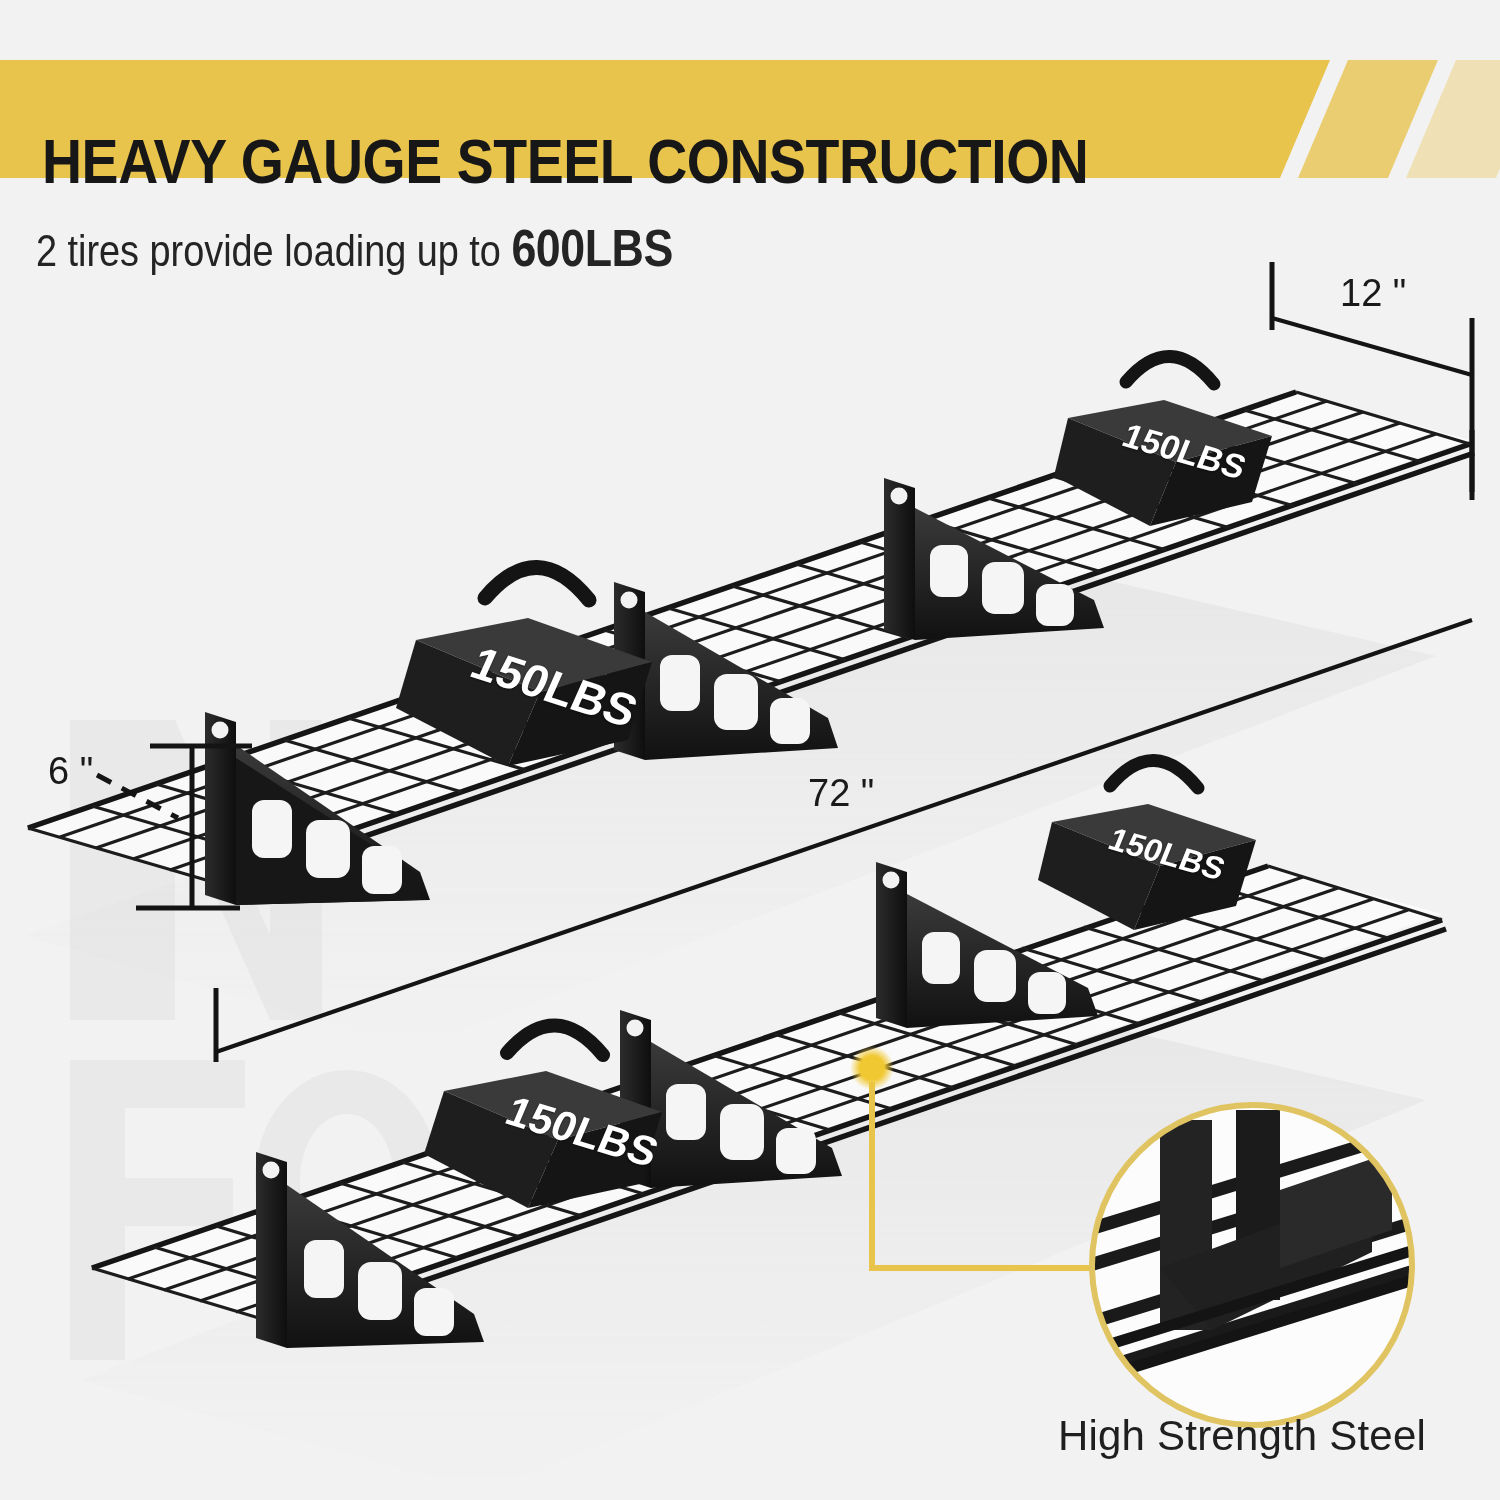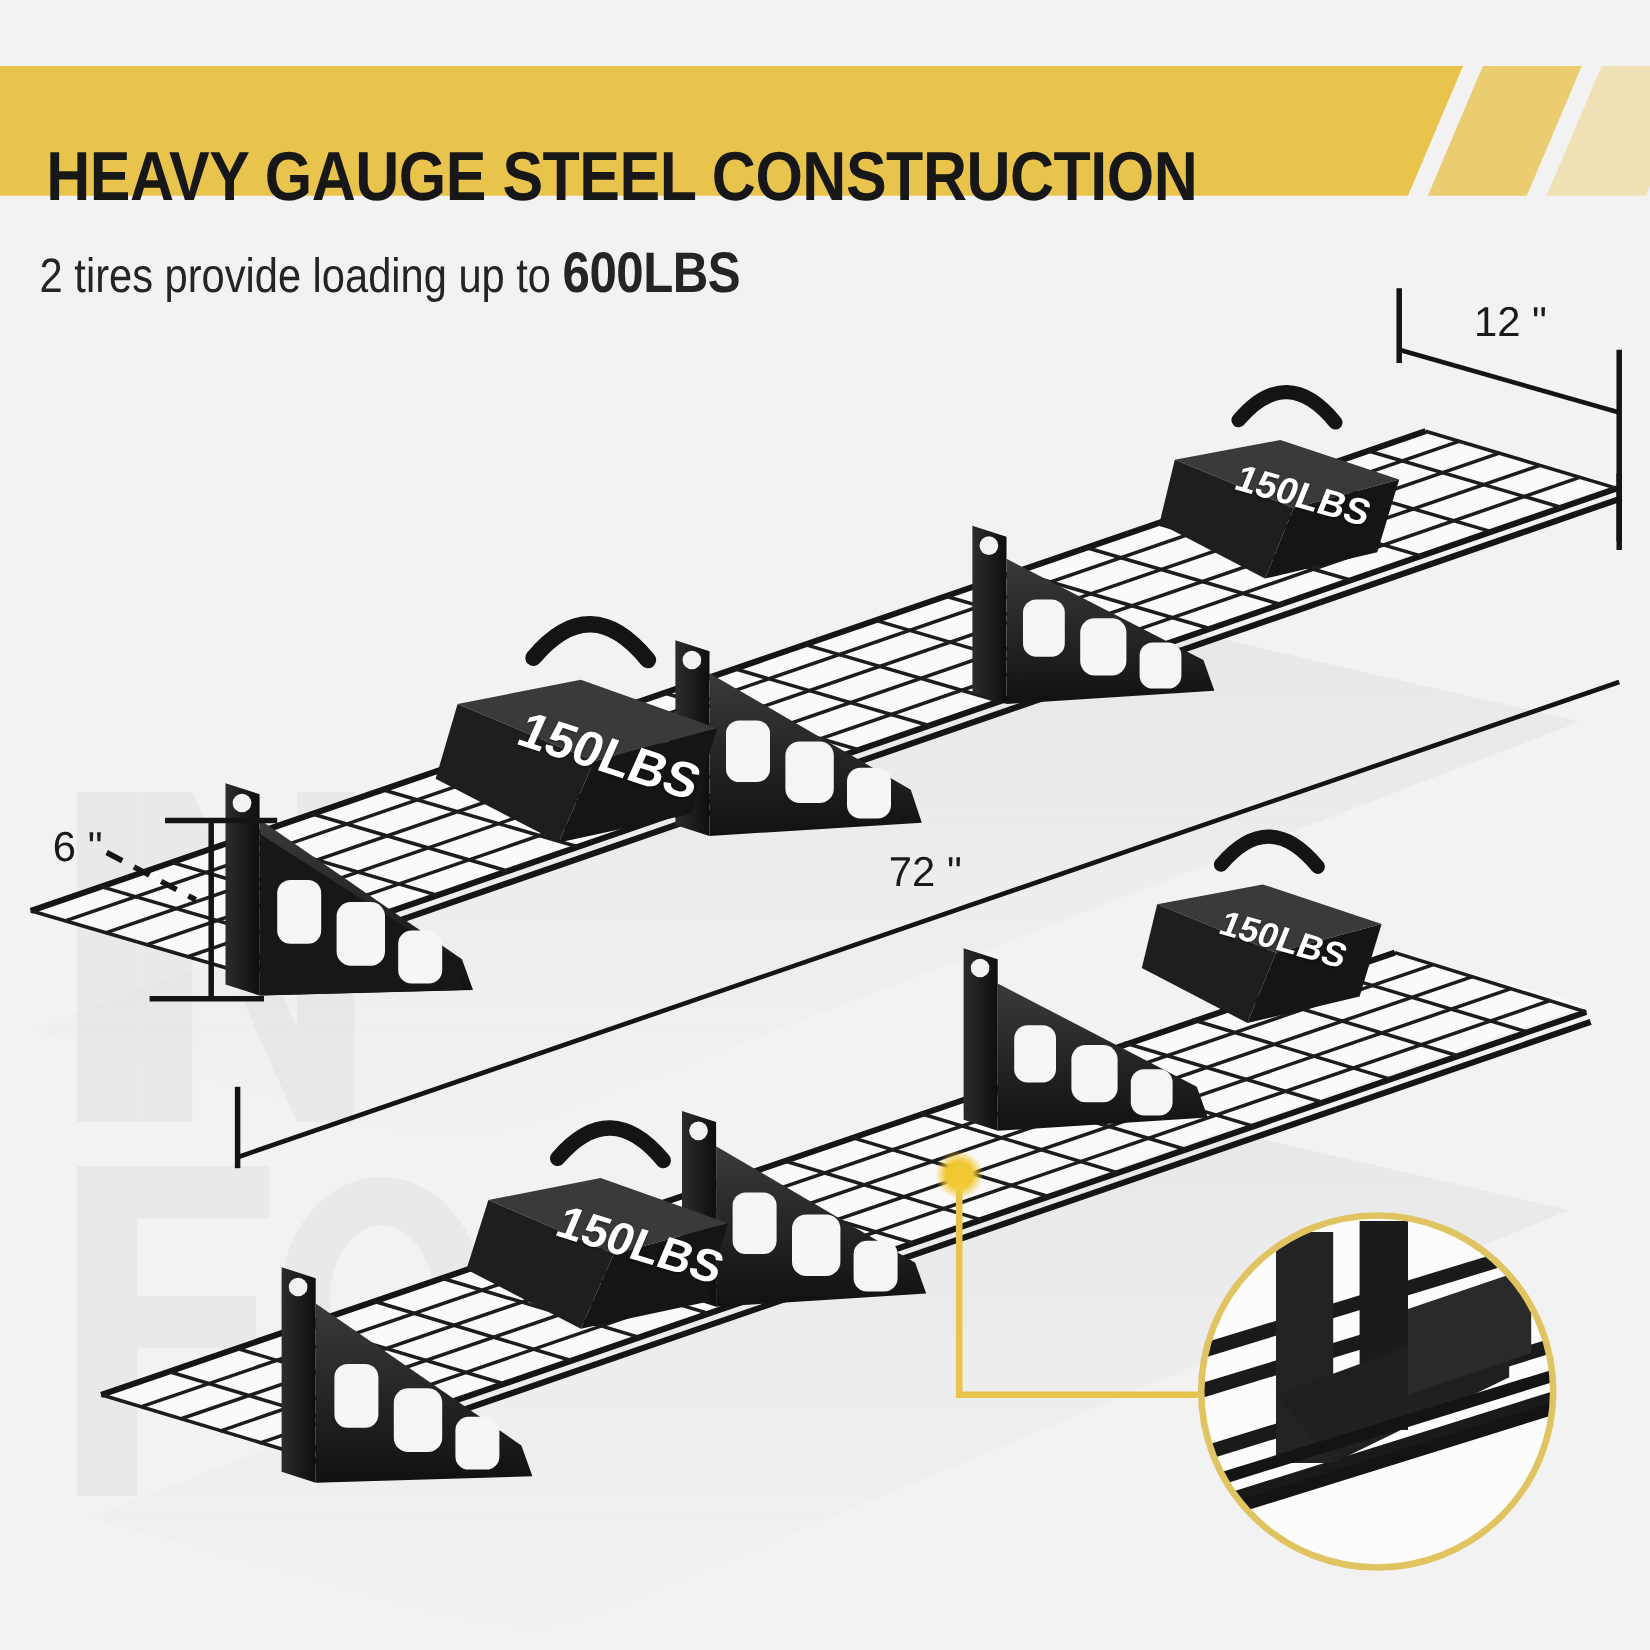--- a/index.html
+++ b/index.html
@@ -352,14 +352,15 @@
   <div class="wlabel" style="left:1122px;top:432px;font-size:34px;transform:rotate(16deg) skewX(-6deg);">150LBS</div>
 
   <div class="wlabel" style="left:505px;top:1108px;font-size:42px;transform:rotate(17deg) skewX(-6deg);">150LBS</div>
 
   <div class="wlabel" style="left:1108px;top:836px;font-size:32px;transform:rotate(16deg) skewX(-6deg);">150LBS</div>
 
   <div class="dim dim-12">12 "</div>
   <div class="dim dim-6">6 "</div>
   <div class="dim dim-72">72 "</div>
 
+  <div class="callout-caption">High Strength Steel</div>
 
 </div>
 
 </body></html>

